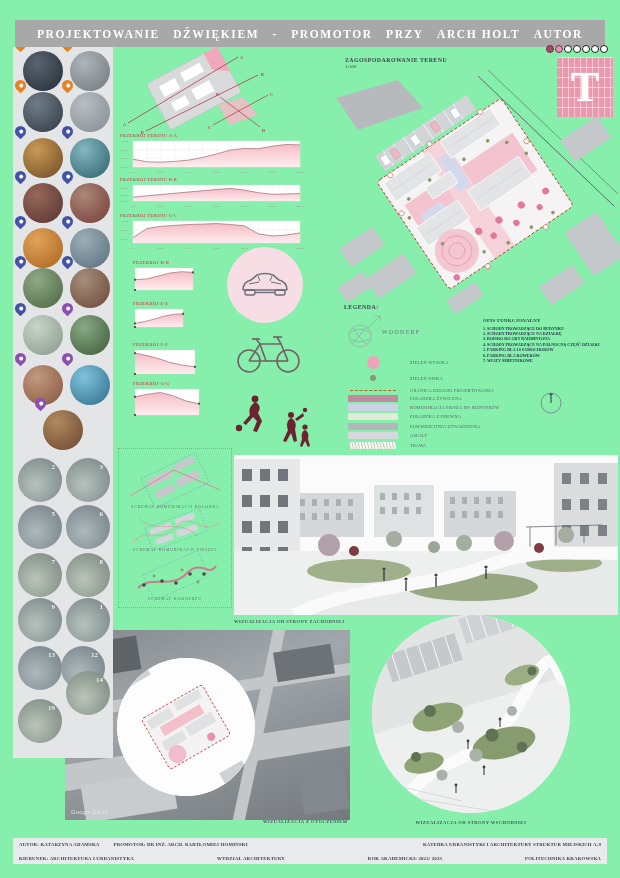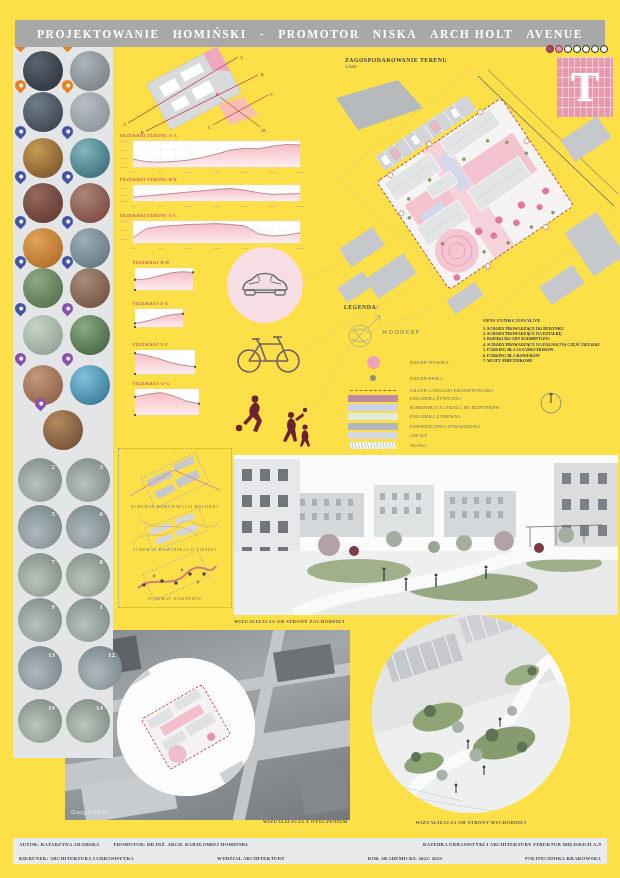--- a/index.html
+++ b/index.html
@@ -1,16 +1,16 @@
 <!DOCTYPE html>
 <html><head>
 <meta charset="utf-8">
 <style>
   html,body{margin:0;padding:0;background:#fff;}
-  #poster{position:relative;width:620px;height:878px;background:#fde047;overflow:hidden;
+  #poster{position:relative;width:620px;height:878px;background:#86efac;overflow:hidden;
           font-family:"Liberation Serif", serif;color:#3a3f4a;}
   .abs{position:absolute;}
   
   #header-bar{left:15px;top:20px;width:590px;height:27px;background:#a8a8a8;display:flex;
               align-items:center;justify-content:space-between;padding:0 22px;box-sizing:border-box;z-index:5;}
   #header-bar span{color:#fff;font-weight:bold;font-size:11.5px;letter-spacing:1.6px;white-space:nowrap;}
   
   #logo-dots{left:546px;top:45px;display:flex;gap:1px;z-index:6;}
   .dot{width:8px;height:8px;border-radius:50%;background:#fff;border:1.3px solid #1d1d1d;box-sizing:border-box;}
   #t-logo{left:557px;top:57px;width:56px;height:60px;background:#f4a8ba;z-index:6;
@@ -63,26 +63,26 @@
   #compass{left:540px;top:392px;width:22px;height:22px;}
   svg{overflow:visible;}
 </style>
 </head>
 <body>
 
 <div id="poster">
 
   <div id="header-bar" class="abs">
     <span>PROJEKTOWANIE</span>
-    <span>HOMIŃSKI</span>
+    <span>DŹWIĘKIEM</span>
     <span>-</span>
     <span>PROMOTOR</span>
-    <span>NISKA</span>
+    <span>PRZY</span>
     <span>ARCH HOLT</span>
-    <span>AVENUE</span>
+    <span>AUTOR</span>
   </div>
 
   <div id="logo-dots" class="abs">
       <div class="dot" style="background: rgb(168, 72, 104); border-color: rgb(122, 44, 72);"></div>
       <div class="dot" style="background: rgb(224, 150, 178); border-color: rgb(122, 44, 72);"></div>
       <div class="dot"></div>
       <div class="dot"></div>
       <div class="dot"></div>
       <div class="dot"></div>
       <div class="dot"></div>
@@ -146,27 +146,27 @@
       </div>
       <div class="ncircle" style="left: 5px; top: 551px; background: radial-gradient(circle at 40% 60%, rgb(183, 194, 189), rgb(114, 128, 127));">
         <div class="num">9</div>
       </div>
       <div class="ncircle" style="left: 53px; top: 551px; background: radial-gradient(circle at 40% 60%, rgb(183, 194, 189), rgb(114, 128, 127));">
         <div class="num">1</div>
       </div>
       <div class="ncircle" style="left: 5px; top: 599px; background: radial-gradient(circle at 40% 60%, rgb(174, 185, 188), rgb(110, 124, 130));">
         <div class="num">13</div>
       </div>
-      <div class="ncircle" style="left: 65px; top: 599px; background: radial-gradient(circle at 40% 60%, rgb(174, 185, 188), rgb(110, 124, 130));">
+      <div class="ncircle" style="left: 48px; top: 599px; background: radial-gradient(circle at 40% 60%, rgb(174, 185, 188), rgb(110, 124, 130));">
         <div class="num">12</div>
       </div>
       <div class="ncircle" style="left: 5px; top: 652px; background: radial-gradient(circle at 40% 60%, rgb(186, 196, 186), rgb(117, 131, 122));">
         <div class="num">19</div>
       </div>
-      <div class="ncircle" style="left: 53px; top: 652px; background: radial-gradient(circle at 40% 60%, rgb(186, 196, 186), rgb(117, 131, 122));">
+      <div class="ncircle" style="left: 53px; top: 624px; background: radial-gradient(circle at 40% 60%, rgb(186, 196, 186), rgb(117, 131, 122));">
         <div class="num">14</div>
       </div>
     </div>
 
   <div id="aerial" class="abs">
     <div class="road" style="left:-20px;top:112px;width:330px;height:26px;transform:rotate(-9deg);"></div>
     <div class="road" style="left:-10px;top:55px;width:310px;height:12px;transform:rotate(-9deg);"></div>
     <div class="road" style="left:188px;top:-10px;width:12px;height:210px;transform:rotate(12deg);"></div>
     <div class="bldg" style="left:14px;top:10px;width:60px;height:34px;transform:rotate(-9deg);"></div>
     <div class="bldg" style="left:210px;top:18px;width:58px;height:30px;transform:rotate(-9deg);background:#6d7276;"></div>

